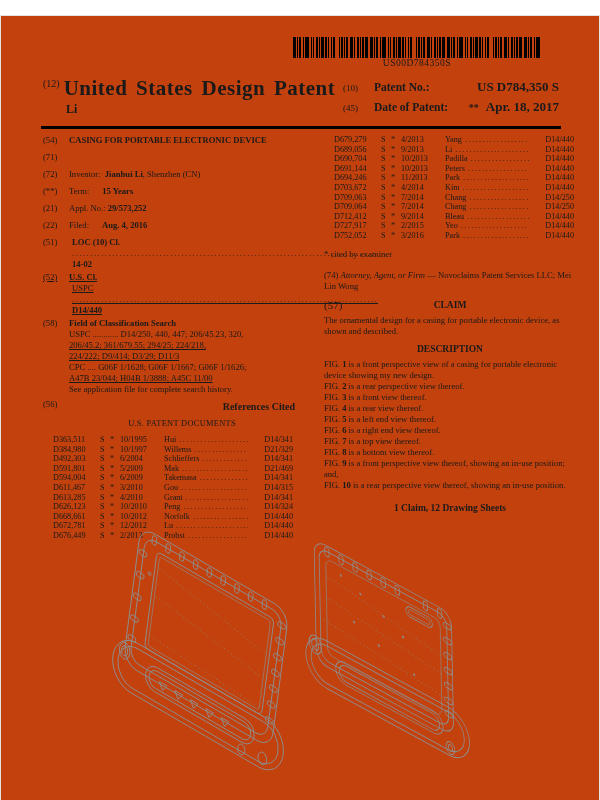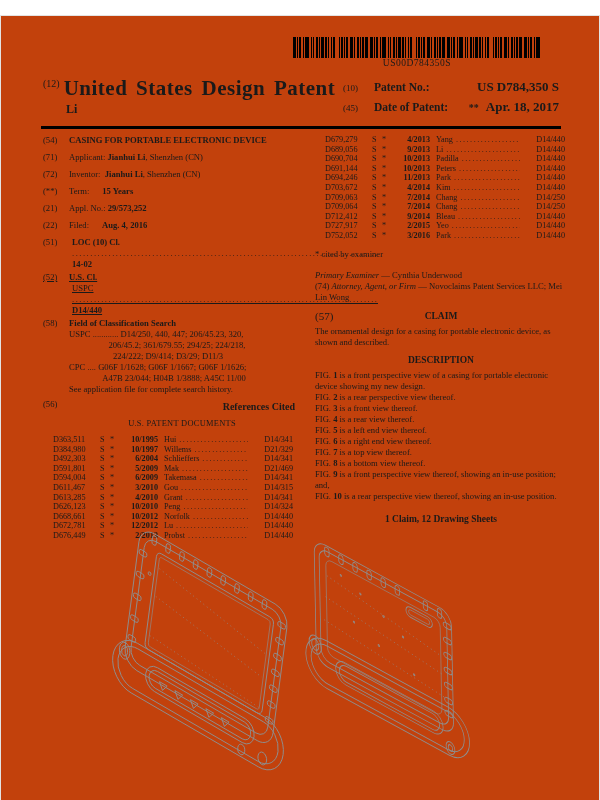--- a/index.html
+++ b/index.html
@@ -20,41 +20,41 @@
   .big-title { font-size:21px; font-weight:bold; letter-spacing:.5px; word-spacing:3px; display:inline; }
   .h-surname { font-weight:bold; font-size:12px; margin-left:23px; margin-top:1px; }
   .hright { flex:1; padding-top:3px; }
   .hrow { display:flex; align-items:baseline; font-size:11.5px; margin-bottom:4px;gap:12px; }
   .hrow .code { font-size:9px; margin-right:4px; }
   .hrow .lbl { font-weight:bold; }
   .hrow .val { flex:1; text-align:right; font-weight:bold; font-size:13px; white-space:nowrap; }
   .hrow .stars { font-weight:bold; font-size:10px; margin-right:7px; }
   .rule { position:absolute; left:40px; top:110px; width:520px; height:2.5px; background:#000; }
   
-  .columns { position:absolute; left:42px; top:119px; width:518px; display:flex; gap:20px;
+  .columns { position:absolute; left:42px; top:119px; width:518px; display:flex; gap:29px;
              font-size:8.6px; line-height:11px; }
   .col { width:252px; }
   .sec { display:flex; margin-bottom:6px; }
   .sec .num { width:26px; flex:none; }
   .sec .body { flex:1; }
   .b { font-weight:bold; }
   .it { font-style:italic; }
   .leaderline { display:flex; align-items:baseline;flex-direction:column; }
   .leader { flex:1; overflow:hidden; white-space:nowrap; margin:0 3px; }
   .leader::after { content:"...................................................................................."; letter-spacing:1.5px; }
-  .alignR { text-align:center; }
+  .alignR { text-align:left;text-decoration:underline; }
   .center-head { text-align:right; font-weight:bold; font-size:10px; margin:2px 0 6px; }
   .sub-head { text-align:center; font-size:8.4px; letter-spacing:.3px; margin-bottom:6px; }
   
   .pat-table { font-size:8.2px; line-height:9.6px; padding:0 2px 0 10px; }
   .prow { display:flex; align-items:baseline; }
   .pn { width:47px; flex:none; }
   .kindc { width:10px; flex:none; }
   .star { width:10px; flex:none; }
-  .pdate { width:38px; flex:none; text-align:right; margin-right:6px;font-weight:bold; }
+  .pdate { width:38px; flex:none; text-align:left; margin-right:6px; }
   .pname { flex:none; }
   .pcls { width:42px; flex:none; text-align:right; }
   .cited-note { font-size:8.6px; margin:8px 0 10px; }
   .exam-block { margin-bottom:8px; }
   .claim-headrow { position:relative; text-align:center; font-weight:bold; font-size:9.5px; margin:7px 0 4px; }
   .claim-headrow .cnum { position:absolute; left:0; font-weight:normal; font-size:11px; }
   .fig-lines { margin-top:2px; }
   .figline .fnum { font-weight:bold; }
   .footer-line { text-align:center; font-weight:bold; font-size:9.5px; margin-top:12px; }
   
@@ -98,21 +98,20 @@
 
   <div class="columns">
 
     <div class="col">
       <div class="sec">
         <span class="num">(54)</span>
         <span class="body b">CASING FOR PORTABLE ELECTRONIC DEVICE</span>
       </div>
       <div class="sec">
         <span class="num">(71)</span>
-        <span class="body"><span>Applicant:</span>&nbsp;<span class="b">Jianhui Li</span><span>, Shenzhen (CN)</span></span>
       </div>
       <div class="sec">
         <span class="num">(72)</span>
         <span class="body"><span>Inventor:</span>&nbsp;&nbsp;<span class="b">Jianhui Li</span><span>, Shenzhen (CN)</span></span>
       </div>
       <div class="sec">
         <span class="num">(**)</span>
         <span class="body"><span>Term:</span>&nbsp;&nbsp;&nbsp;&nbsp;&nbsp;&nbsp;<span class="b">15 Years</span></span>
       </div>
       <div class="sec">
@@ -383,21 +382,20 @@
             <span class="kindc">S</span>
             <span class="star">*</span>
             <span class="pdate">3/2016</span>
             <span class="pname">Park</span>
             <span class="leader"></span>
             <span class="pcls">D14/440</span>
           </div>
         </div>
       <div class="cited-note">* cited by examiner</div>
       <div class="exam-block">
-        <div><span class="it">Primary Examiner</span> <span>—</span> <span>Cynthia Underwood</span></div>
         <div><span>(74)</span> <span class="it">Attorney, Agent, or Firm</span> <span>—</span> <span>Novoclaims Patent Services LLC; Mei Lin Wong</span></div>
       </div>
       <div class="claim-headrow">
         <span class="cnum">(57)</span>
         <span>CLAIM</span>
       </div>
       <div>The ornamental design for a casing for portable electronic device, as shown and described.</div>
       <div class="claim-headrow">
         <span>DESCRIPTION</span>
       </div>

